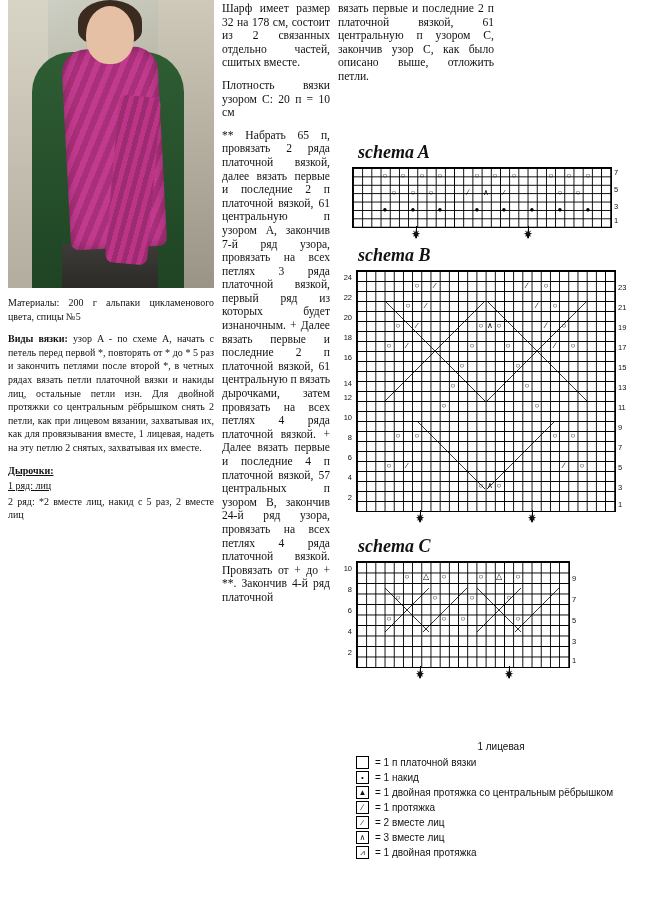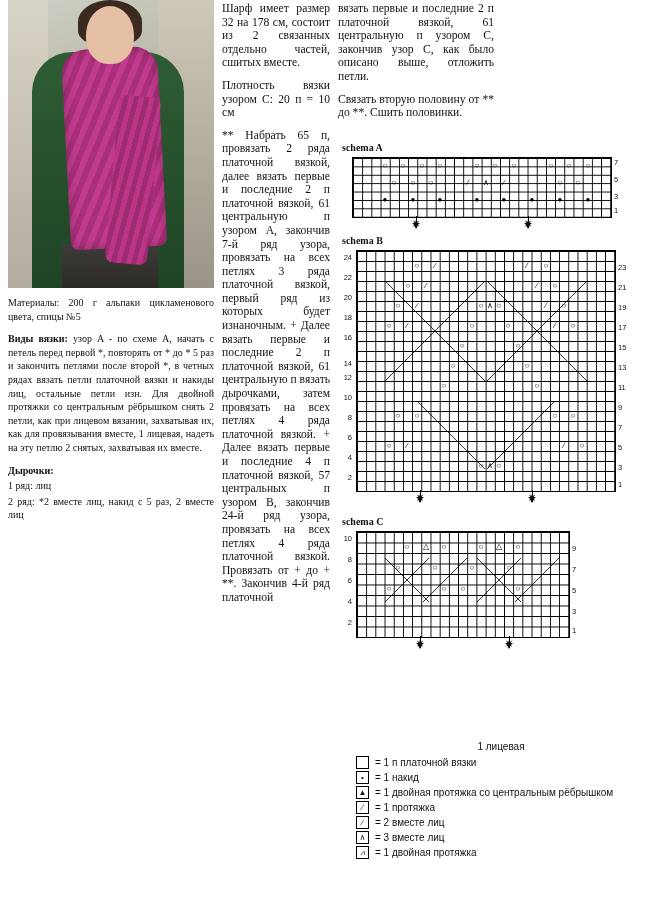--- a/index.html
+++ b/index.html
@@ -82,21 +82,21 @@
     background: linear-gradient(180deg,#3d3c38,#2b2a27);
   }
 
   .c1text {
     font-size: 10px;
     line-height: 13.6px;
     text-align: justify;
     margin-top: 8px;
   }
   .c1text p { margin: 0 0 9px 0; }
-  .c1text p.tight { margin-bottom: 2px; }
+  .c1text p.tight { margin-bottom: 2px; text-decoration: underline; }
   .bold { font-weight: bold; }
 
   
   .col2 {
     position: absolute;
     left: 222px;
     top: 2px;
     width: 108px;
     font-size: 11.6px;
     line-height: 13.6px;
@@ -118,23 +118,24 @@
 
   
   .schemas {
     position: absolute;
     left: 338px;
     top: 142px;
     width: 306px;
   }
   .schema-title {
     font-family: "Liberation Serif", serif;
+    font-style: italic;
     font-weight: bold;
-    font-size: 10px;
-    margin: 0 0 4px 4px;
+    font-size: 18px;
+    margin: 0 0 4px 20px;
   }
   .grid-wrap { position: relative; margin-bottom: 4px; }
   .grid {
     position: relative;
     border: 1px solid #000;
     background:
       repeating-linear-gradient(to right, #000 0 1px, transparent 1px var(--cw)),
       repeating-linear-gradient(to bottom, #000 0 1px, transparent 1px var(--ch)),
       #fff;
     background-size: var(--cw) 100%, 100% var(--ch);
@@ -242,21 +243,20 @@
   </div>
 
   <div class="col2">
     <p>Шарф имеет размер 32 на 178 см, состоит из 2 связанных отдельно частей, сшитых вместе.</p>
     <p>Плотность вязки узором C: 20 п = 10 см</p>
     <p>** Набрать 65 п, провязать 2 ряда платочной вязкой, далее вязать первые и последние 2 п платочной вязкой, 61 центральную п узором A, закончив 7-й ряд узора, провязать на всех петлях 3 ряда платочной вязкой, первый ряд из которых будет изнаночным. + Далее вязать первые и последние 2 п платочной вязкой, 61 центральную п вязать дырочками, затем провязать на всех петлях 4 ряда платочной вязкой. + Далее вязать первые и последние 4 п платочной вязкой, 57 центральных п узором B, закончив 24-й ряд узора, провязать на всех петлях 4 ряда платочной вязкой. Провязать от + до + **. Закончив 4-й ряд платочной</p>
   </div>
 
   <div class="col3">
     <p>вязать первые и последние 2 п платочной вязкой, 61 центральную п узором C, закончив узор C, как было описано выше, отложить петли.</p>
-    <p>Связать вторую половину от ** до **. Сшить половинки.</p>
   </div>
 
   <div class="schemas">
 
     <div>
       <div class="schema-title">schema A</div>
       <div class="grid-wrap" style="height:74px;">
         <div class="grid" style="--cw:9.2px; --ch:8.4px; position:absolute; left:14px; top:0; width:258px; height:59px;">
           <span class="sym" style="left:32px; top:8px;">○</span>
           <span class="sym" style="left:50px; top:8px;">○</span>

